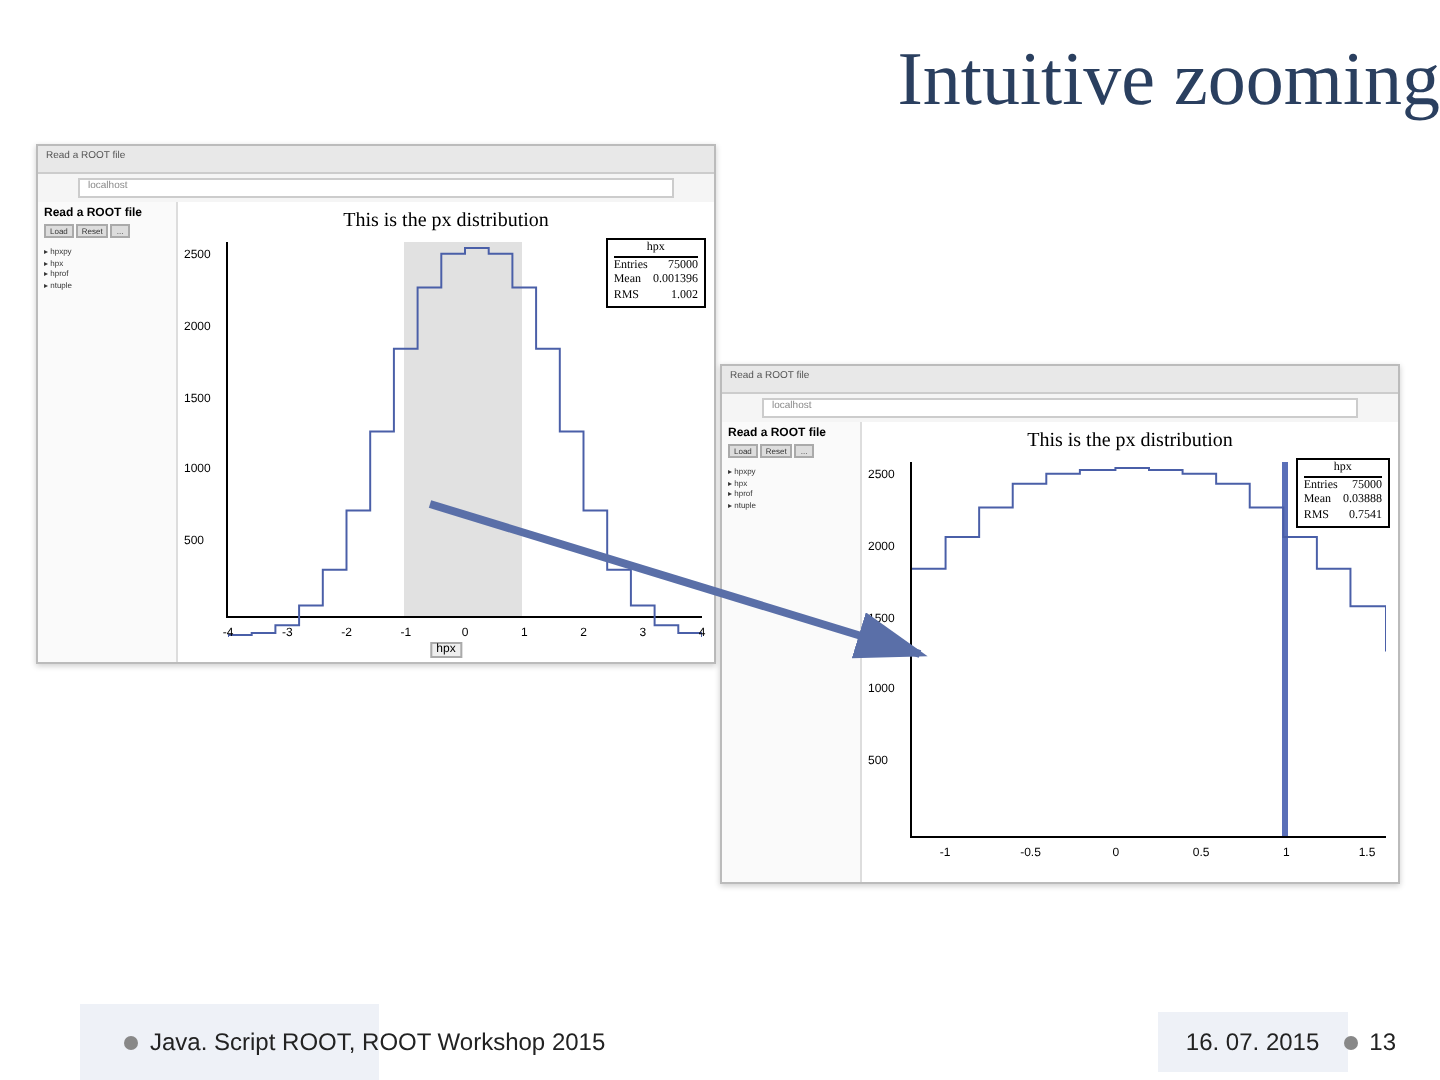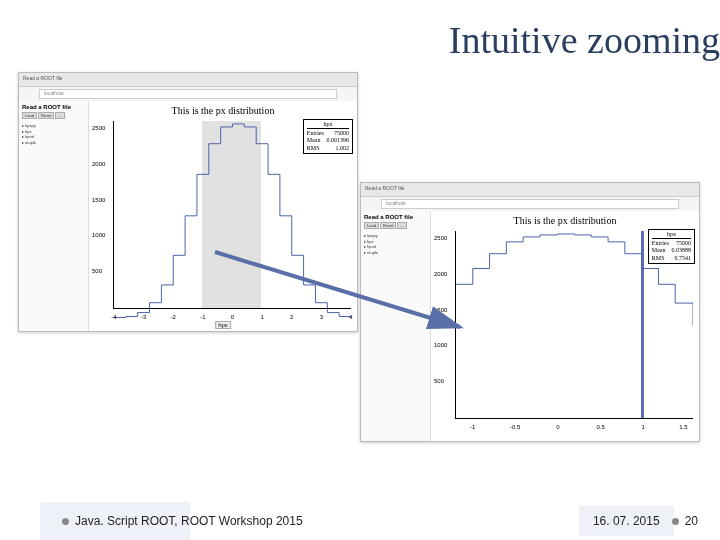--- a/index.html
+++ b/index.html
@@ -266,15 +266,15 @@
 </div>
 
 <div class="footer">
   <div class="left">
     <span class="bullet"></span>
     <span>Java. Script ROOT, ROOT Workshop 2015</span>
   </div>
   <div class="right">
     <span class="dateblock">16. 07. 2015</span>
     <span class="bullet"></span>
-    <span>20</span>
+    <span>13</span>
   </div>
 </div>
 
 </body></html>

